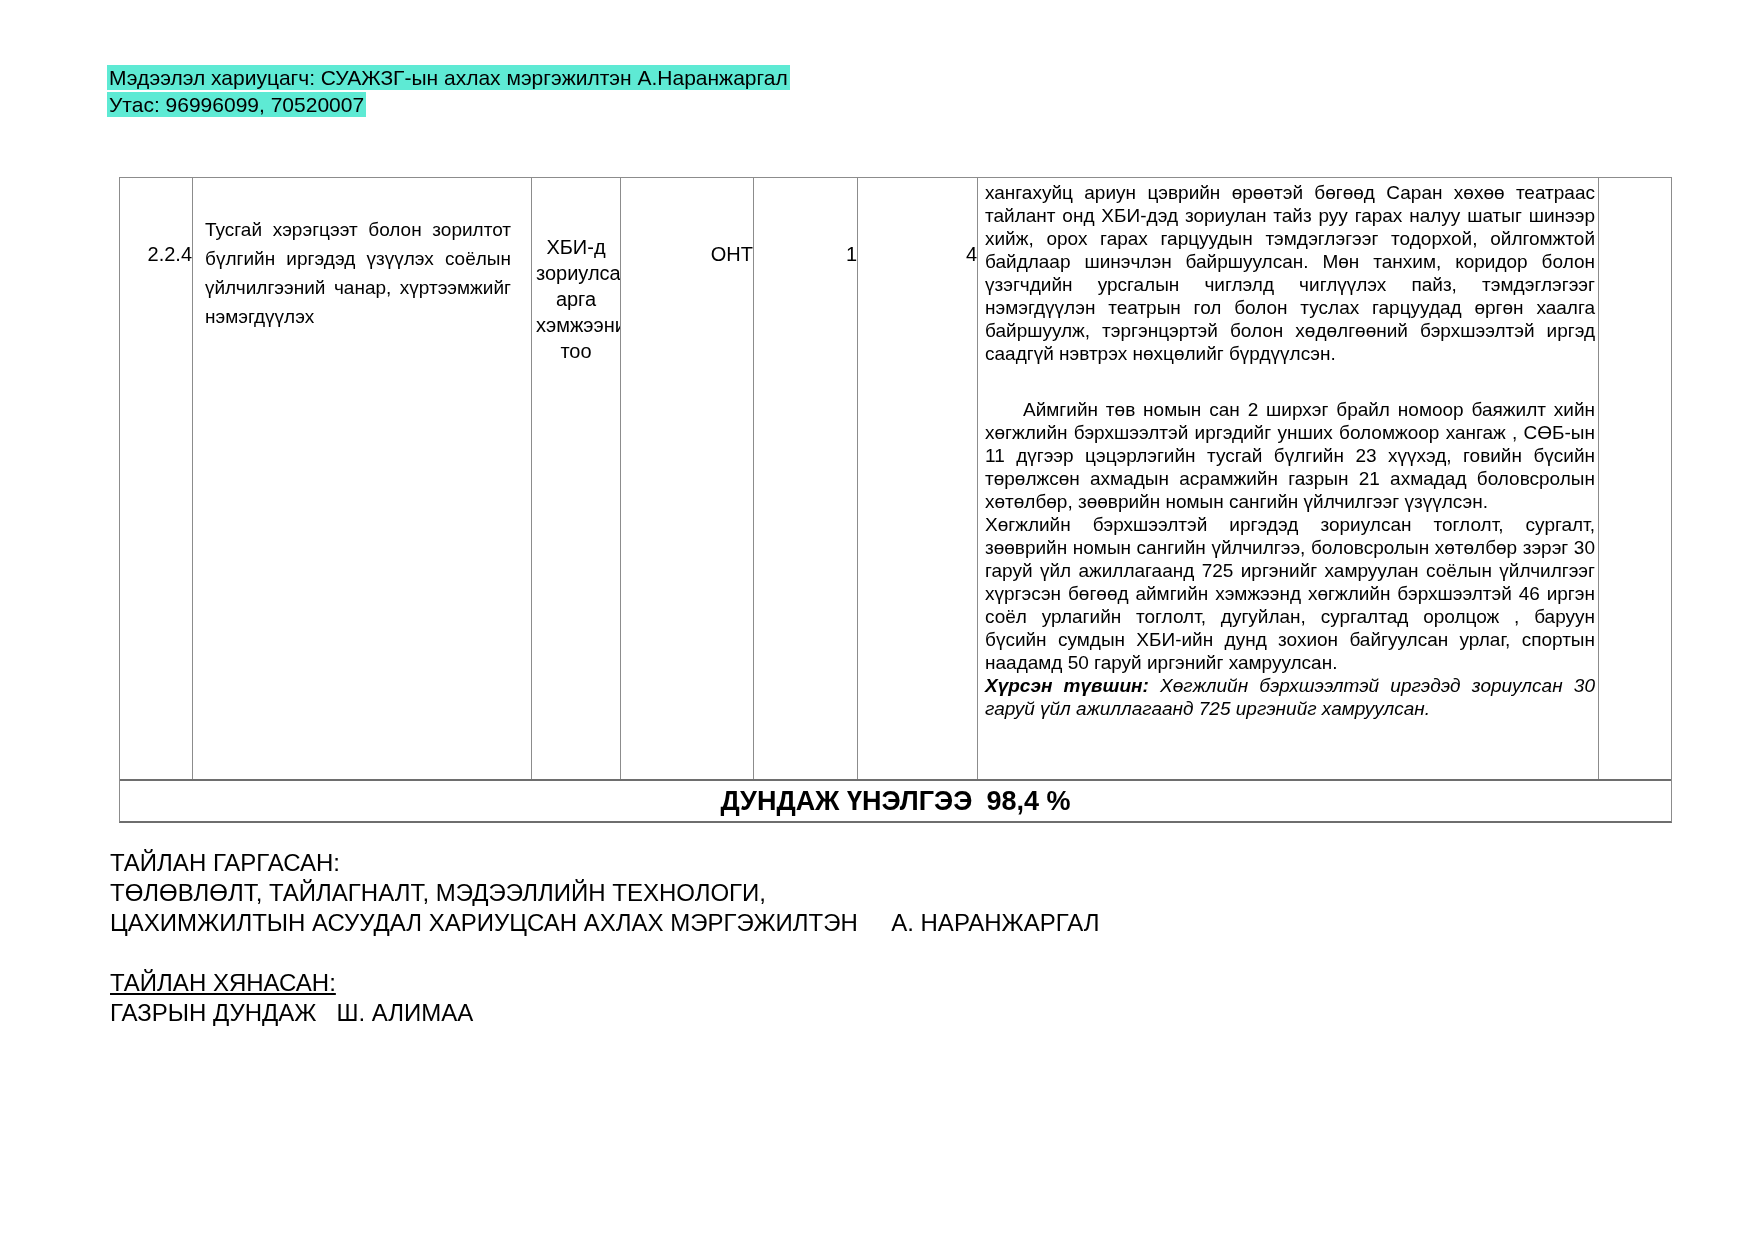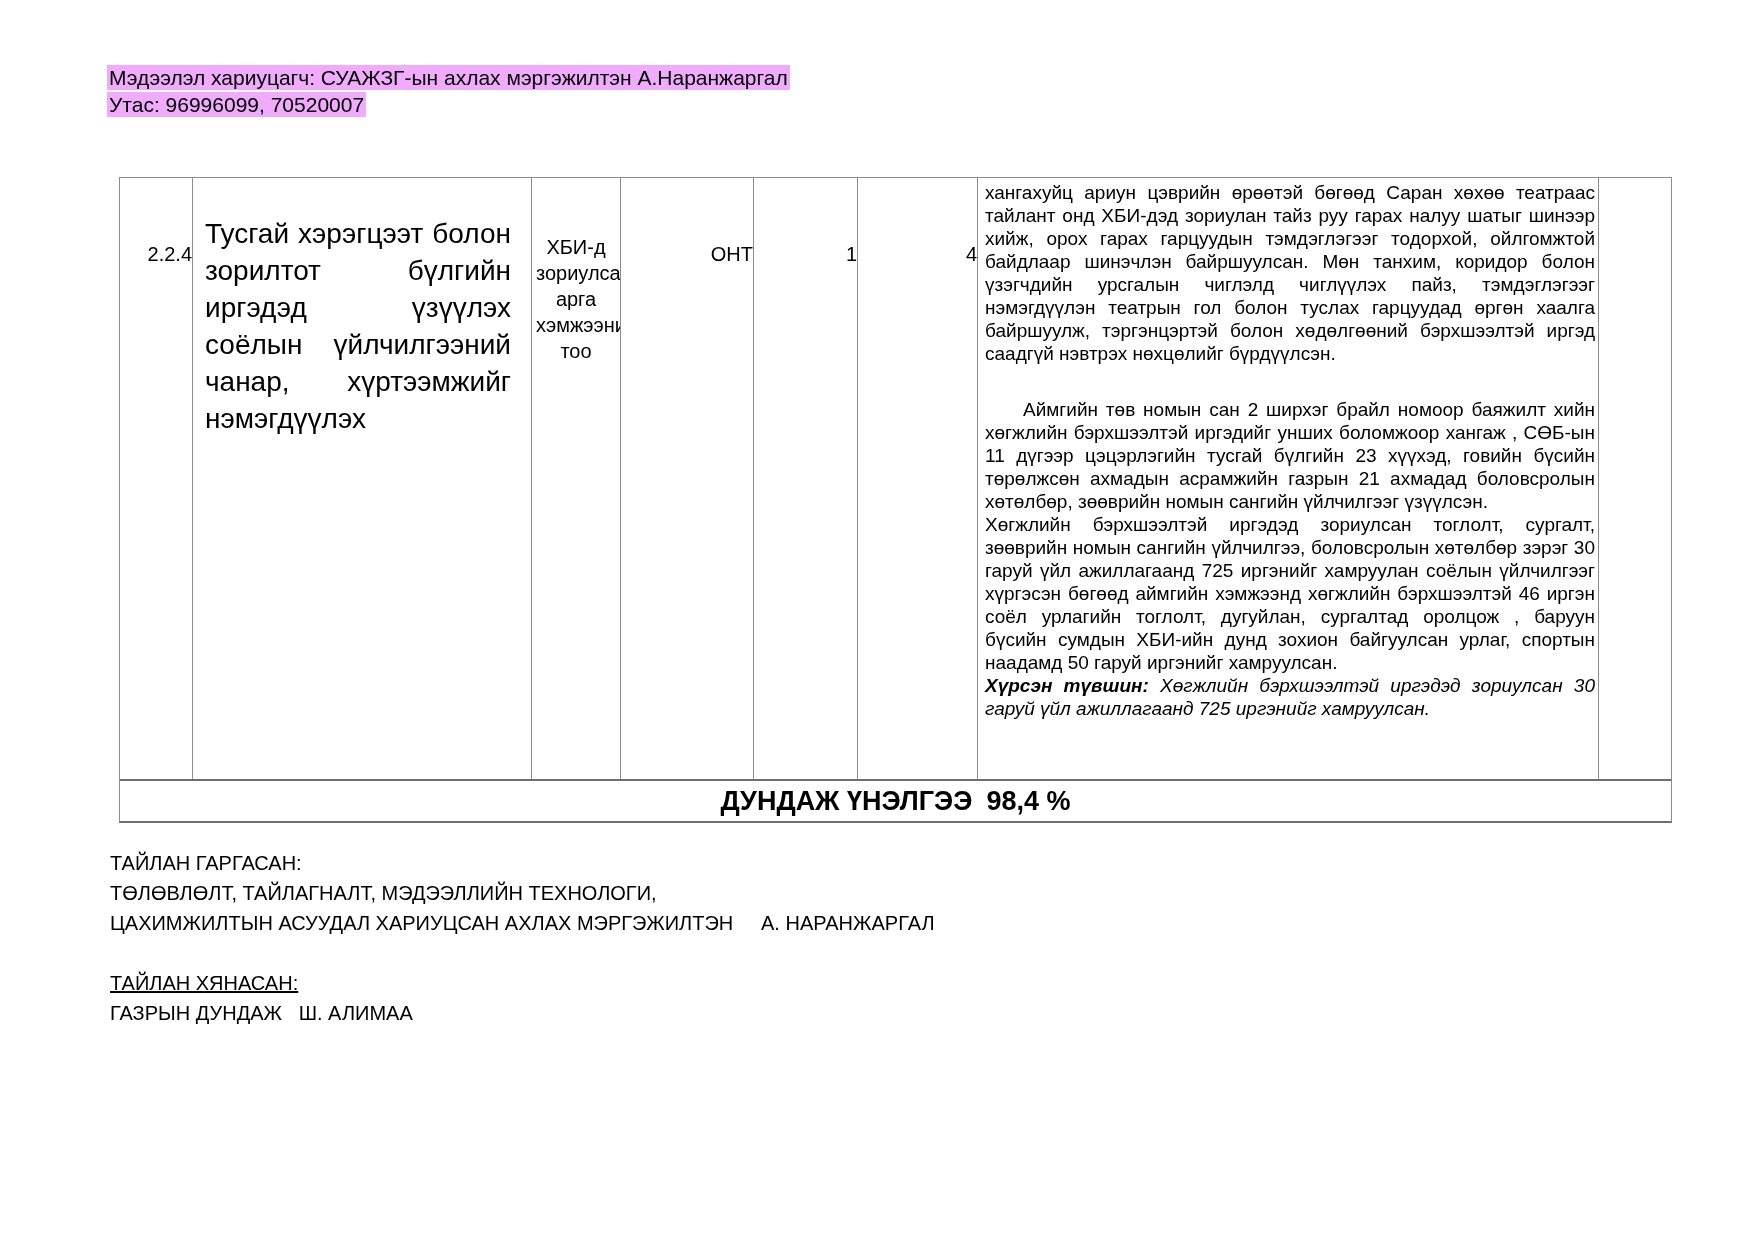--- a/index.html
+++ b/index.html
@@ -10,40 +10,40 @@
     color: #000000;
     position: relative;
   }
   .page { position: absolute; inset: 0; }
 
   
   .header-note {
     position: absolute; left: 107px; top: 64px;
     font-size: 21px; line-height: 27px;
   }
-  .hl { background: #f0abfc; padding: 1px 2px; white-space: pre-wrap; }
+  .hl { background: #5eead4; padding: 1px 2px; white-space: pre-wrap; }
 
   
   .tbl {
     position: absolute; left: 119px; top: 177px;
     display: grid;
     grid-template-columns: 73px 339px 89px 133px 104px 120px 621px 72px;
     grid-template-rows: 601px 42px;
     border: 1px solid #8c8c8c;
     border-bottom: 2px solid #6e6e6e;
     box-sizing: border-box;
   }
   .cell { box-sizing: border-box; overflow: hidden; }
   .vline { border-right: 1px solid #8c8c8c; }
 
   .c1, .c3, .c5, .c6 { text-align: right; font-size: 20px; }
   .c1 > div, .c3 > div, .c5 > div, .c6 > div { margin-top: 65px; }
 
   .c2 {
-    font-size: 28px; line-height: 37px;
+    font-size: 19px; line-height: 29px;
     text-align: justify;
     padding: 37px 20px 0 12px;
   }
   .c4 {
     font-size: 20px; line-height: 26px;
     text-align: center;
     padding: 56px 4px 0 4px;
   }
   .c7 {
     font-size: 19px; line-height: 23px;
@@ -60,21 +60,21 @@
     border-top: 2px solid #6e6e6e;
     text-align: center;
     font-size: 27px; font-weight: bold;
     display: flex; align-items: center; justify-content: center;
   }
   .summary .sumval { margin-left: 14px; }
 
   
   .footer {
     position: absolute; left: 110px; top: 848px;
-    font-size: 20px; line-height: 30px;
+    font-size: 24px; line-height: 30px;
   }
   .footer div { white-space: pre-wrap; }
   .footer .block-gap { margin-top: 30px; text-decoration: underline; }
 </style>
 </head>
 <body>
 
 <div class="page">
 
   <div class="header-note">

